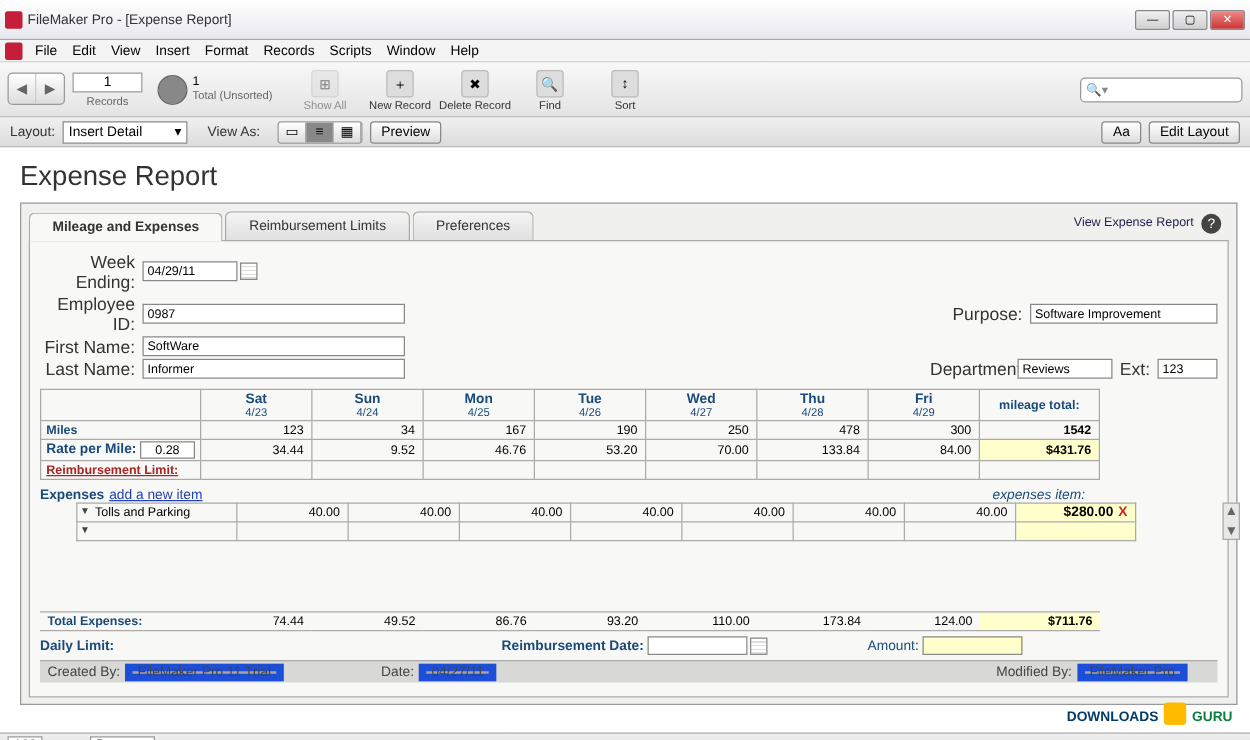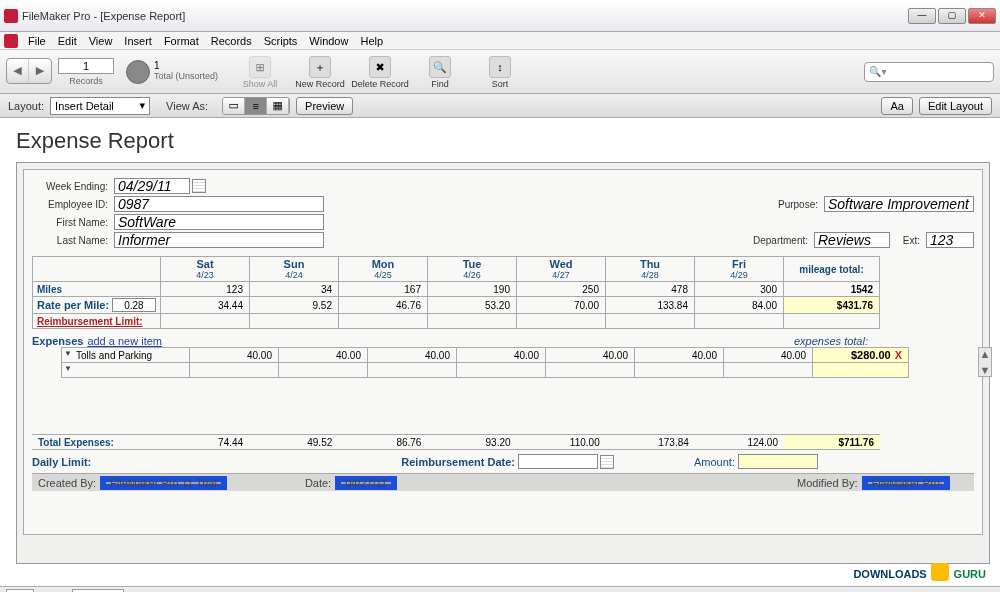--- a/index.html
+++ b/index.html
@@ -54,23 +54,23 @@
 .tabs { display: flex; align-items: flex-end; position: relative; }
 .tab { padding: 5px 18px; border: 1px solid #aaa; border-bottom: none; background: linear-gradient(#f4f4f4,#e0e0e0); border-radius: 5px 5px 0 0; margin-right: 2px; font-size: 11px; color: #333; }
 .tab.active { background: #f8f8f6; font-weight: bold; position: relative; top: 1px; }
 .view-report-link { position: absolute; right: 28px; top: 4px; color: #225; font-size: 10px; }
 .help-icon { position: absolute; right: 6px; top: 2px; width: 16px; height: 16px; border-radius: 50%; background: #444; color: #fff; text-align: center; line-height: 16px; font-size: 11px; }
 
 .form-area { background: #f8f8f6; border: 1px solid #aaa; padding: 8px 8px 6px; height: 366px; }
 .form-row { display: flex; margin-bottom: 2px; align-items: center; }
 .form-left { display: flex; align-items: center; }
 .form-right { display: flex; align-items: center; margin-left: auto; }
-.flabel { width: 82px; text-align: right; padding-right: 6px; font-size: 10px; color: #333; }
+.flabel { width: 82px; text-align: right; padding-right: 6px; font-size: 14px; color: #333; }
 .flabel.rt { width: 70px; }
-.finput { height: 16px; border: 1px solid #888; background: #fff; padding: 0 3px; font-size: 14px; font-style: italic; }
+.finput { height: 16px; border: 1px solid #888; background: #fff; padding: 0 3px; font-size: 10px; }
 .w90{width:76px;} .w200{width:210px;} .w150{width:150px;} .w50{width:48px;}
 .cal-icon { width: 14px; height: 14px; border: 1px solid #888; margin-left: 2px; background: repeating-linear-gradient(#fff,#fff 2px,#ddd 2px,#ddd 3px); }
 
 
 .grid { margin-top: 8px; }
 .grid table { border-collapse: collapse; width: 848px; table-layout: fixed; }
 .grid th, .grid td { border: 1px solid #aaa; padding: 1px 4px; font-size: 10px; height: 15px; text-align: center; }
 .grid th { color: #1a4a7a; font-weight: bold; background: #f8f8f6; }
 .grid th .sub { display: block; font-size: 9px; color: #1a4a7a; font-weight: normal; }
 .grid .rowlabel { text-align: left; color: #1a4a7a; font-weight: bold; padding-left: 4px; }
@@ -203,20 +203,27 @@
       <span>Aa</span>
     </div>
   <div class="edit-layout-btn">
       <span>Edit Layout</span>
     </div>
 </div>
 
 <div class="body">
   <div class="page-title">Expense Report</div>
   <div class="content-panel">
+    <div class="tabs">
+      <div class="tab active">Mileage and Expenses</div>
+      <div class="tab">Reimbursement Limits</div>
+      <div class="tab">Preferences</div>
+      <span class="view-report-link">View Expense Report</span>
+      <div class="help-icon">?</div>
+    </div>
 
     <div class="form-area">
 
       <div class="form-row">
         <div class="form-left">
           <span class="flabel">Week Ending:</span>
           <input class="finput w90" value="04/29/11" style="">
           <span class="cal-icon"></span>
         </div>
       </div>
@@ -307,21 +314,21 @@
                 <td></td>
                 <td></td>
           </tr>
         </tbody>
           </table>
       </div>
 
       <div class="exp-head">
         <span class="a">Expenses</span>
         <span class="link">add a new item</span>
-        <span class="r">expenses total:</span>
+        <span class="r">expenses item:</span>
       </div>
       <div class="exp-grid" style="position:relative;margin-left:29px;">
         <table>
           <colgroup>
               <col style="width:128px">
               <col>
               <col>
               <col>
               <col>
               <col>

